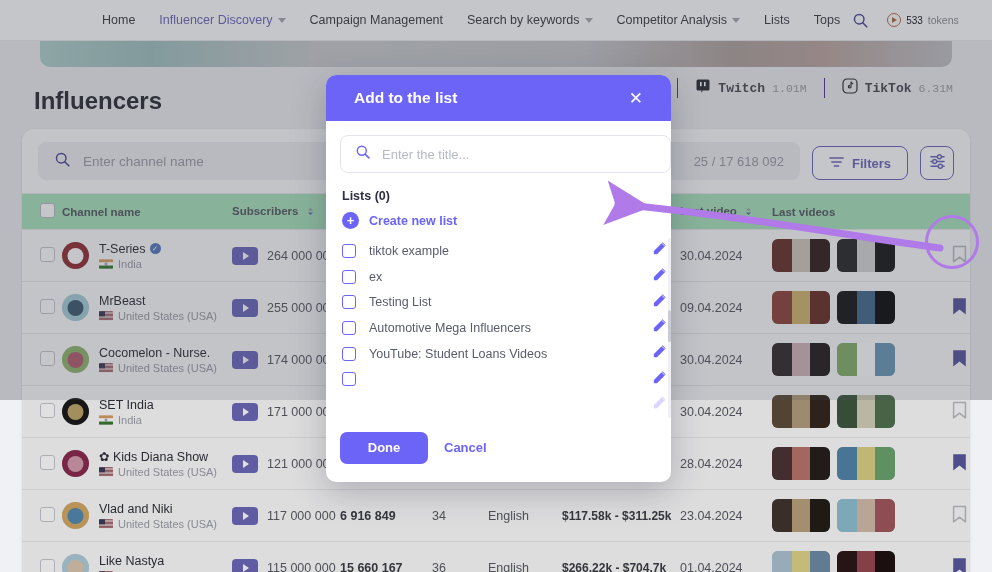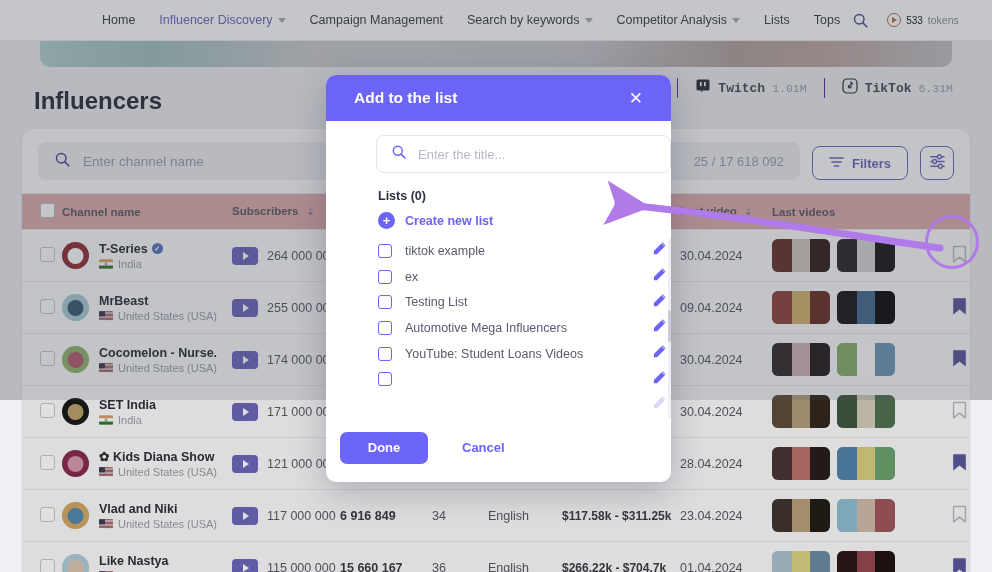--- a/index.html
+++ b/index.html
@@ -104,21 +104,21 @@
     width: 34px; height: 34px; border: 1.5px solid #6c63f7;
     border-radius: 8px; background: #fff; display: flex;
     align-items: center; justify-content: center; cursor: pointer;
   }
 
   
   table { width: 100%; border-collapse: collapse; table-layout: fixed; }
   thead th {
     font-size: 11.5px; font-weight: bold; color: #585b6b;
     text-align: left; padding: 9px 0; border-top: 1px solid #e7e8ee;
-    border-bottom: 1px solid #e7e8ee; background: #fca5a5;
+    border-bottom: 1px solid #e7e8ee; background: #86efac;
     white-space: nowrap;
   }
   .col-cb   { width: 40px; padding-left: 18px !important; }
   .col-name { width: 170px; }
   .col-subs { width: 108px; }
   .col-views{ width: 92px; }
   .col-vids { width: 56px; }
   .col-lang { width: 74px; }
   .col-earn { width: 118px; }
   .col-date { width: 92px; }
@@ -136,21 +136,21 @@
     cursor: pointer;
   }
   .cbox.hdr { border-color: #b9bcc8; }
   .chan { display: flex; align-items: center; gap: 10px; }
   .avatar {
     width: 27px; height: 27px; border-radius: 50%; flex: none;
     background: #d8dae2; overflow: hidden; position: relative;
   }
   .chan-meta { min-width: 0; }
   .chan-name {
-    font-size: 12.5px; font-weight: bold; color: #2d3040;
+    font-size: 12.5px; font-weight: normal; color: #2d3040;
     white-space: nowrap; overflow: hidden; text-overflow: ellipsis;
     display: flex; align-items: center; gap: 4px;
   }
   .verified {
     width: 11px; height: 11px; border-radius: 50%; background: #3f7df6;
     color: #fff; font-size: 7px; display: inline-flex;
     align-items: center; justify-content: center; flex: none;
   }
   .chan-loc {
     display: flex; align-items: center; gap: 5px;
@@ -182,21 +182,21 @@
   }
   .modal-head {
     background: #6c63f7; height: 46px; display: flex; align-items: center;
     padding: 0 28px; color: #fff;
   }
   .modal-title { font-size: 15.5px; font-weight: bold; }
   .modal-x {
     margin-left: auto; font-size: 17px; line-height: 1; cursor: pointer;
     opacity: .95;
   }
-  .modal-body { padding: 14px 0 0 14px; margin-left: 36px; }
+  .modal-body { padding: 14px 0 0 14px; }
   .modal-search {
     display: flex; align-items: center; gap: 11px;
     height: 38px; border: 1px solid #e4e5ec; border-radius: 8px;
     padding: 0 14px;
   }
   .modal-search .ph { font-size: 13px; color: #b6b9c6; }
   .lists-label {
     font-size: 12.5px; font-weight: bold; color: #2d3040;
     margin: 16px 0 9px 2px;
   }
@@ -227,21 +227,21 @@
   .fade-last { opacity: .25; }
   .scrollbar-track {
     position: absolute; right: 0; top: 0; width: 3px; height: 100%;
     background: #f0f0f4; border-radius: 2px;
   }
   .scrollbar-thumb {
     position: absolute; right: 0; top: 40%; width: 3px; height: 18%;
     background: #c9cbd6; border-radius: 2px;
   }
   .modal-foot {
-    display: flex; gap: 20px;
+    display: flex; gap: 2px;
     padding: 14px 28px 18px 14px;
   }
   .btn-done {
     width: 88px; height: 32px; background: #6c63f7; color: #fff;
     border: none; border-radius: 7px; font-size: 13px; font-weight: bold;
     cursor: pointer; font-family: inherit;
   }
   .btn-cancel {
     background: none; border: none; color: #6c63f7; font-size: 13px;
     font-weight: bold; cursor: pointer; padding: 0 14px;

